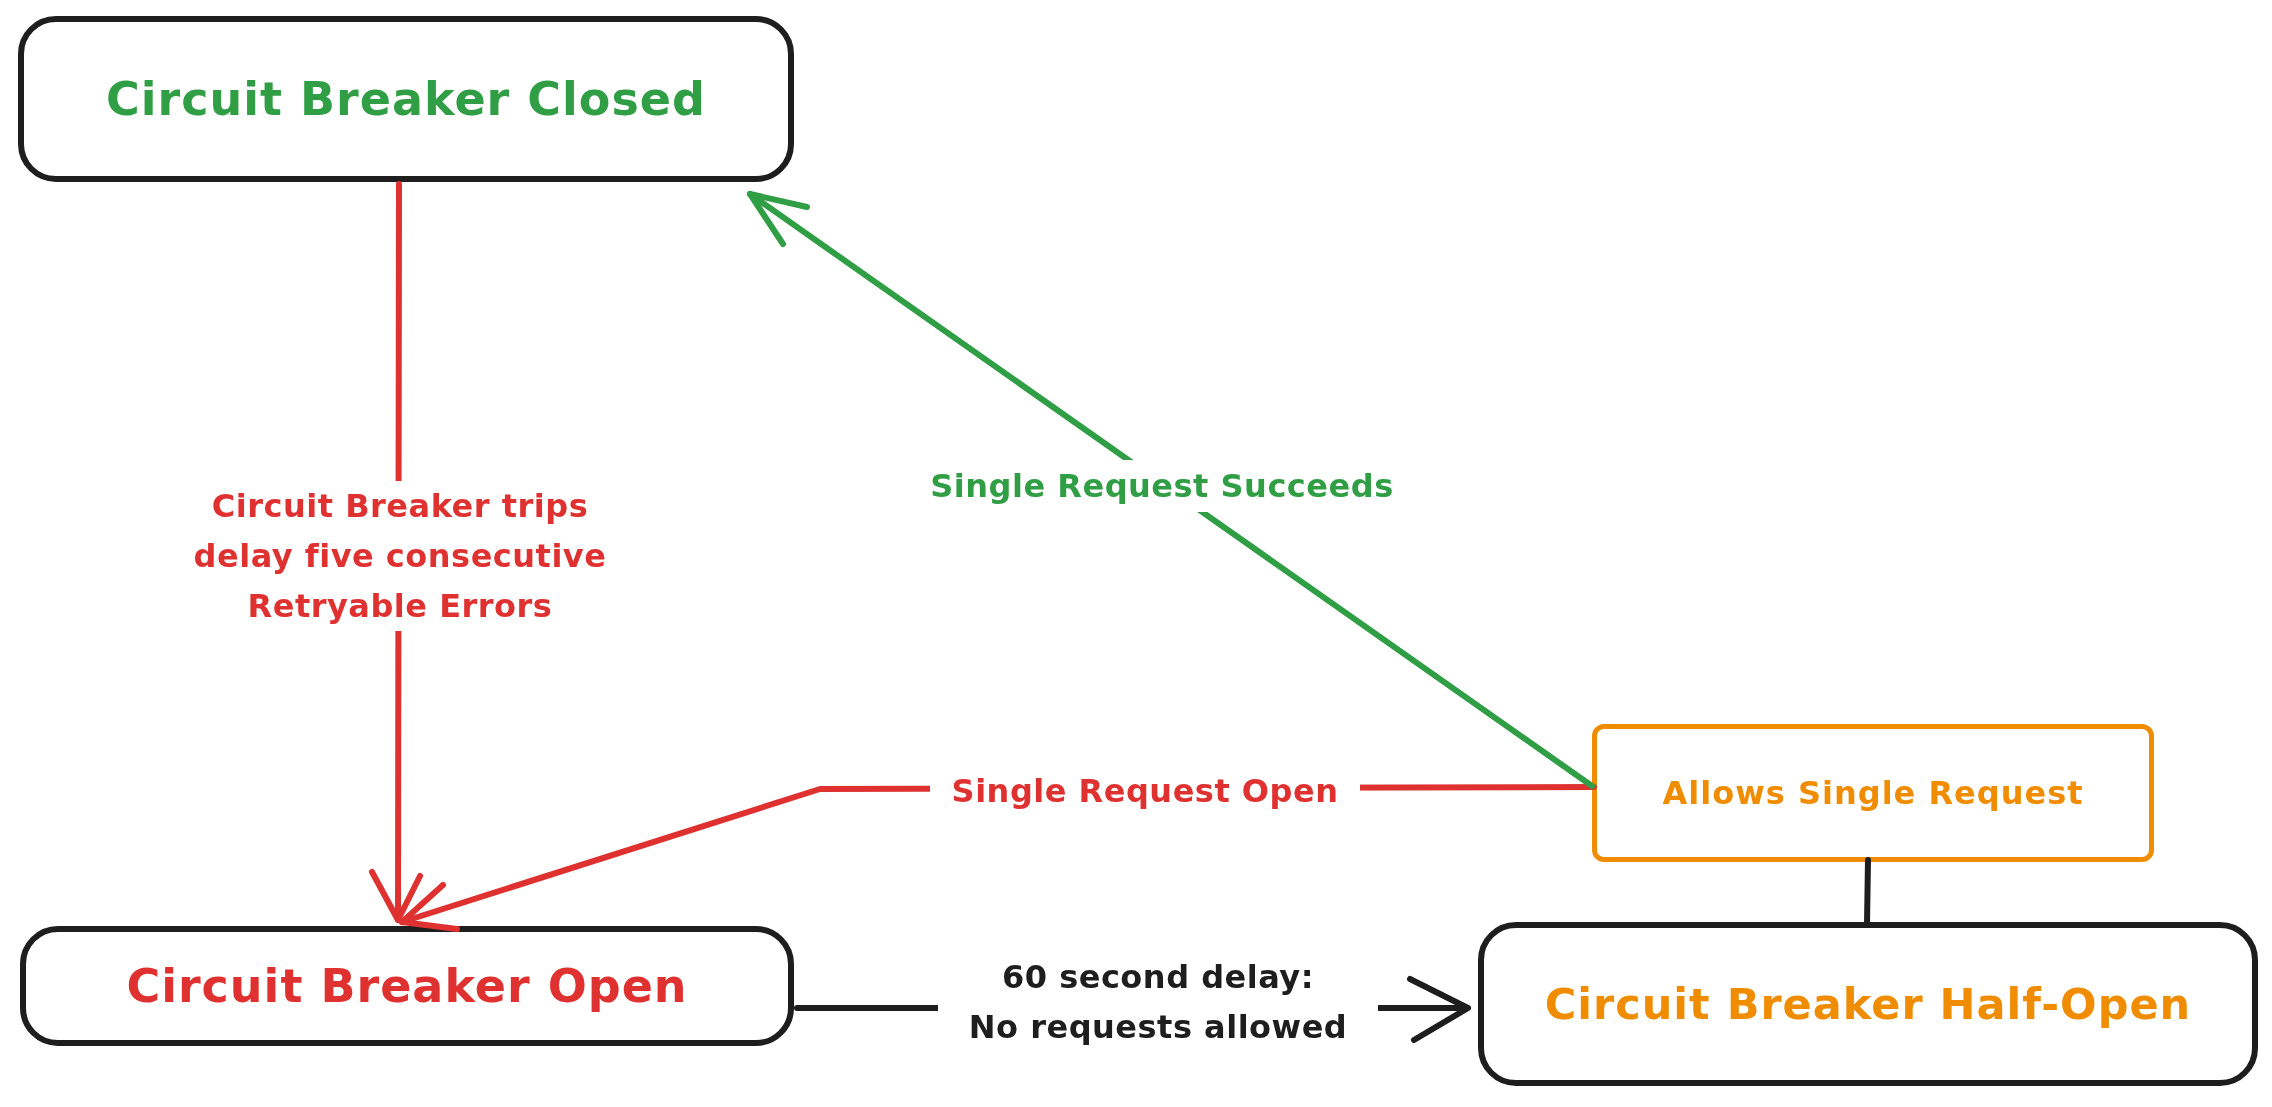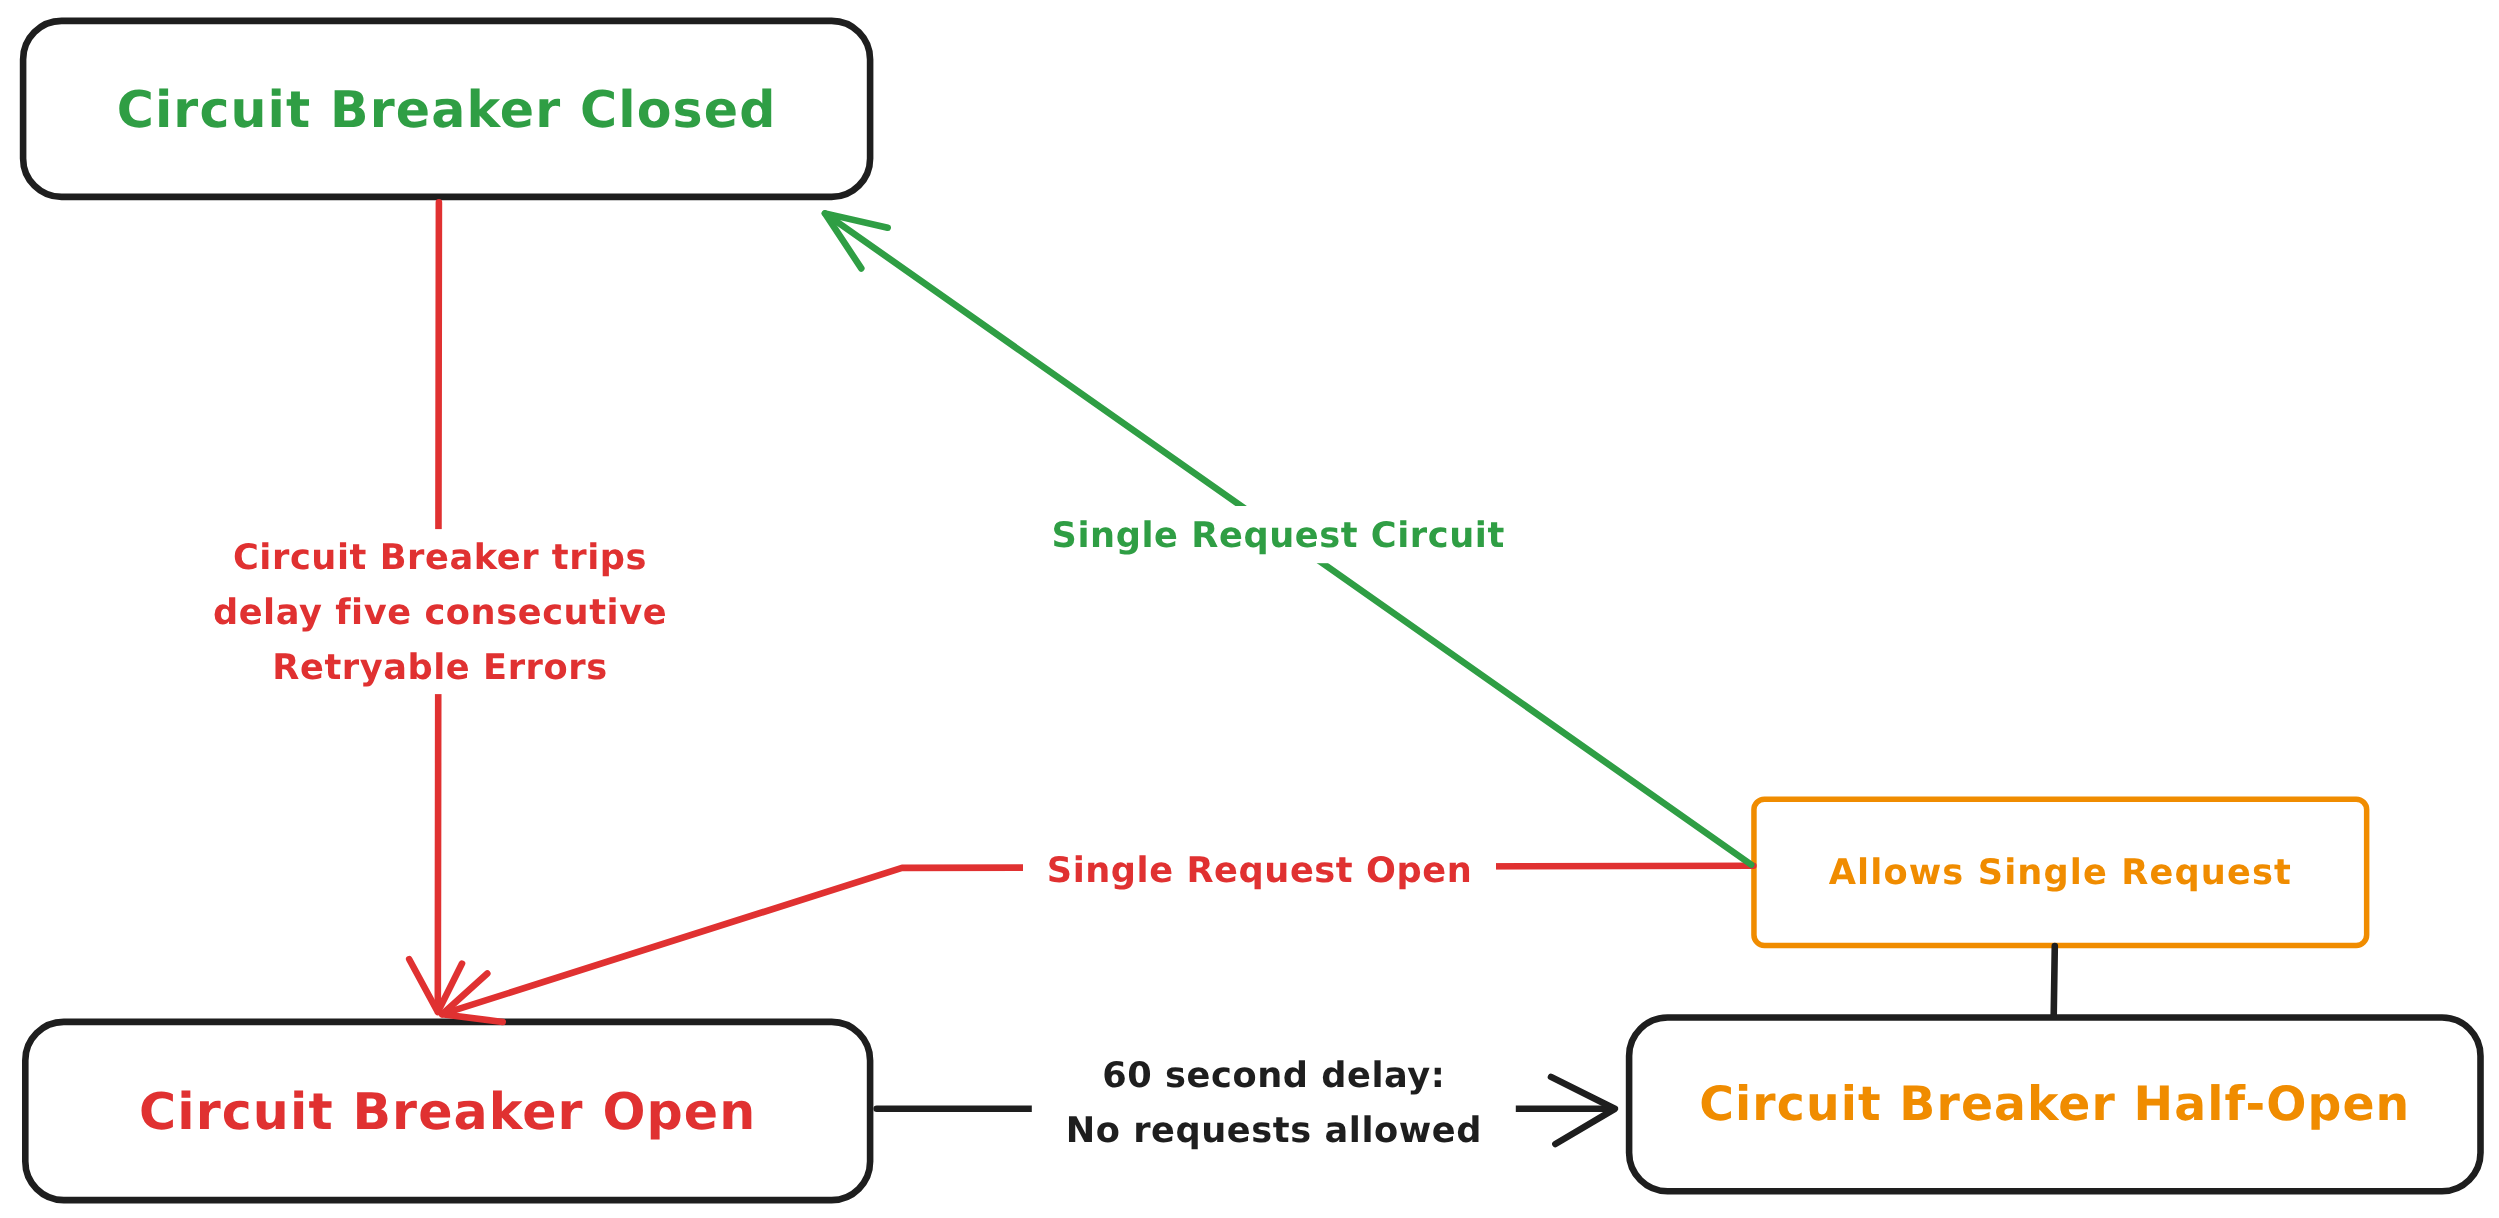--- a/index.html
+++ b/index.html
@@ -10,21 +10,21 @@
     position:relative; width:2272px; height:1107px; background:var(--bg);
     font-family:"DejaVu Sans", sans-serif; overflow:hidden;
   }
   .node{
     position:absolute; display:flex; align-items:center; justify-content:center;
     background:var(--bg); box-sizing:border-box; text-align:left;
     font-weight:bold; letter-spacing:1px; z-index:1;
   }
   .node-black{border:6px solid var(--ink); border-radius:38px;}
   .node-closed{left:18px; top:16px; width:776px; height:166px; color:var(--green); font-size:46px;}
-  .node-open{left:20px; top:926px; width:774px; height:168px; color:var(--red); font-size:46px;}
+  .node-open{left:20px; top:926px; width:774px; height:120px; color:var(--red); font-size:46px;}
   .node-halfopen{left:1478px; top:922px; width:780px; height:164px; color:var(--orange); font-size:43px;}
   .node-allows{
     left:1592px; top:724px; width:562px; height:138px;
     border:5px solid var(--orange); border-radius:12px; color:var(--orange); font-size:32px;
   }
   .wires{position:absolute; left:0; top:0; z-index:2; pointer-events:none;}
   .stroke-red{stroke:var(--red);} .stroke-green{stroke:var(--green);} .stroke-ink{stroke:var(--ink);}
   .wire{fill:none; stroke-width:6; stroke-linecap:round; stroke-linejoin:round;}
   .edge-label{
     position:absolute; z-index:3; background:var(--bg); text-align:center;
@@ -72,21 +72,21 @@
 
     <line class="wire stroke-ink" x1="1868" y1="860" x2="1867" y2="924" stroke-width="5"></line>
   </svg>
 
   <div class="edge-label label-trip">
     <div>Circuit Breaker trips</div>
     <div>delay five consecutive</div>
     <div>Retryable Errors</div>
   </div>
 
-  <div class="edge-label label-succeeds">Single Request Circuit</div>
+  <div class="edge-label label-succeeds">Single Request Succeeds</div>
 
   <div class="edge-label label-fails">Single Request Open</div>
 
   <div class="edge-label label-delay">
     <div>60 second delay:</div>
     <div>No requests allowed</div>
   </div>
 
 </div>
 

